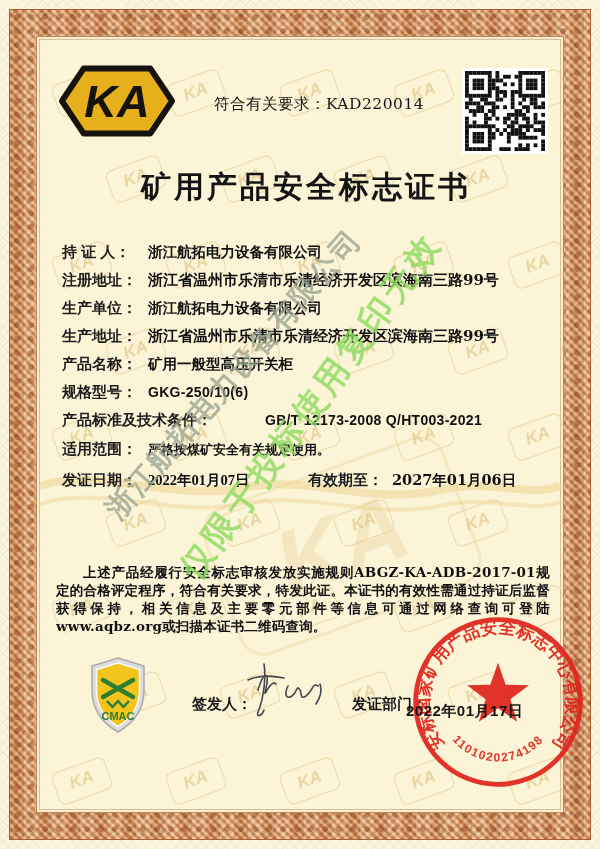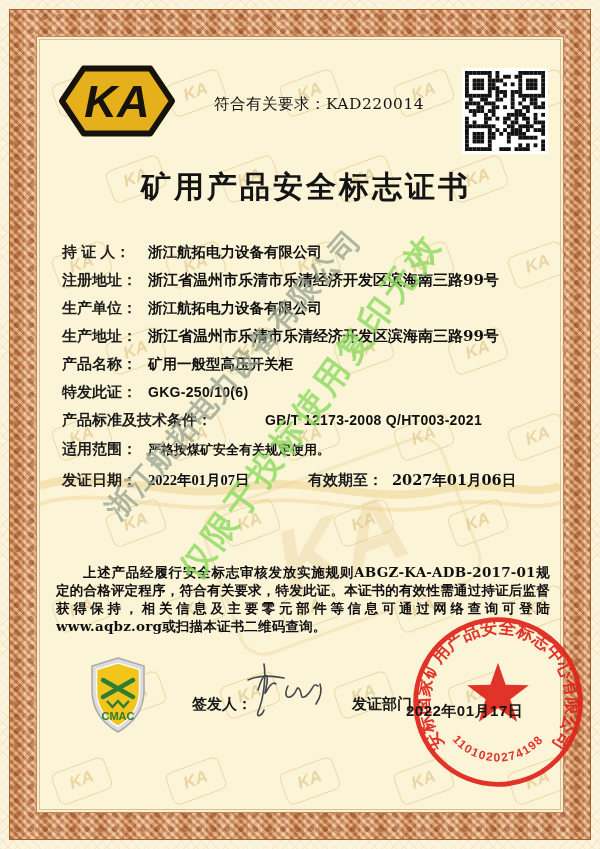--- a/index.html
+++ b/index.html
@@ -398,21 +398,21 @@
       </div>
       <div class="row addr">
         <span class="lab">生产地址：</span>
         <span class="val">浙江省温州市乐清市乐清经济开发区滨海南三路99号</span>
       </div>
       <div class="row">
         <span class="lab">产品名称：</span>
         <span class="val">矿用一般型高压开关柜</span>
       </div>
       <div class="row latin">
-        <span class="lab">特发此证：</span>
+        <span class="lab">规格型号：</span>
         <span class="val">GKG-250/10(6)</span>
       </div>
       <div class="row widelab latin">
         <span class="lab">产品标准及技术条件：</span>
         <span class="val">GB/T 12173-2008 Q/HT003-2021</span>
       </div>
       <div class="row scope">
         <span class="lab">适用范围：</span>
         <span class="val">严格按煤矿安全有关规定使用。</span>
       </div>

